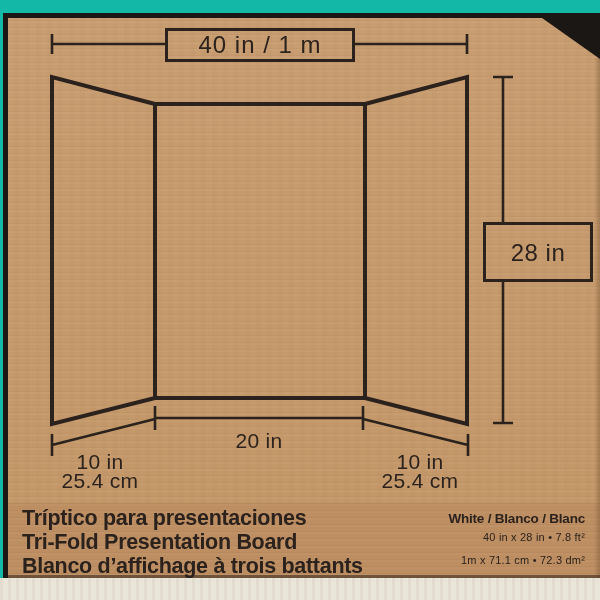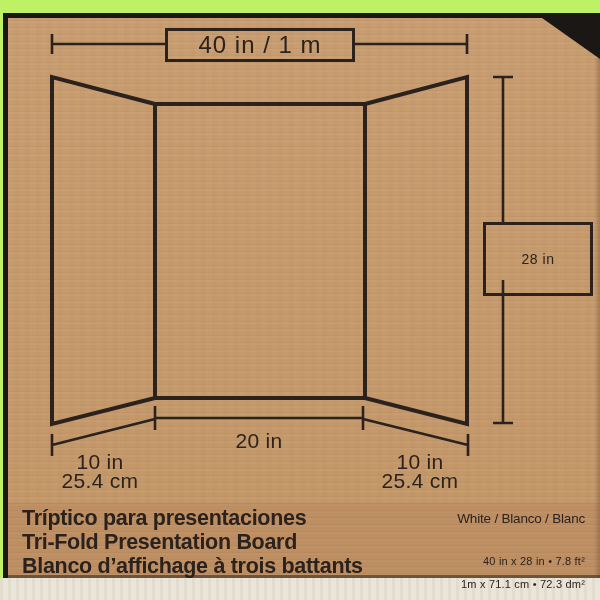--- a/index.html
+++ b/index.html
@@ -1,17 +1,17 @@
 <!DOCTYPE html>
 <html><head>
 <meta charset="utf-8">
 <style>
   * { margin:0; padding:0; box-sizing:border-box; }
   html,body { width:600px; height:600px; background:#fdfdfc; font-family:"Liberation Sans", sans-serif; }
-  #stage { position:relative; width:600px; height:600px; overflow:hidden; background:#bef264; }
+  #stage { position:relative; width:600px; height:600px; overflow:hidden; background:#14b8a6; }
 
   
   .kraft {
     position:absolute; left:3px; top:13px; right:0; height:565px;
     background-color:#c59a6e;
     background-image:
       repeating-linear-gradient(180deg, rgba(124,86,49,.07) 0 1px, rgba(236,211,176,.07) 1px 3px, rgba(0,0,0,0) 3px 7px),
       repeating-linear-gradient(90deg, rgba(120,84,48,.03) 0 5px, rgba(0,0,0,0) 5px 11px),
       linear-gradient(180deg, #c89d71 0%, #c39768 100%);
   }
@@ -35,36 +35,36 @@
   svg.diagram { position:absolute; left:0; top:0; width:600px; height:600px; }
   svg.diagram path, svg.diagram rect { fill:none; stroke:#2b221d; stroke-linecap:butt; }
   .board-stroke { stroke-width:4px; }
   .dim-stroke   { stroke-width:2.6px; }
 
   .dim-box {
     position:absolute; border:3px solid #2b221d; display:flex; flex-direction:column;
     align-items:center; justify-content:center; color:#2b221d;
   }
   .box-width  { left:165px; top:28px; width:190px; height:34px; font-size:24px; letter-spacing:1px; }
-  .box-height { left:483px; top:222px; width:110px; height:74px; font-size:14px; line-height:25px; letter-spacing:.5px; }
+  .box-height { left:483px; top:222px; width:110px; height:60px; font-size:24px; line-height:25px; letter-spacing:.5px; }
 
   .dim-label {
     position:absolute; width:130px; text-align:center; color:#2b221d;
     font-size:21px; line-height:18.5px; letter-spacing:.3px;
   }
   .dl-left   { left:35px;  top:453px; }
   .dl-center { left:194px; top:432px; }
   .dl-right  { left:355px; top:453px; }
 
   .titles {
     position:absolute; left:22px; top:507px; color:#2b221d;
     font-size:21.5px; line-height:23.8px; font-weight:bold; letter-spacing:-.3px;
   }
   .specs { position:absolute; right:15px; top:511px; text-align:right; color:#2b221d; }
-  .specs .variant { font-size:13.5px; font-weight:normal; letter-spacing:-.2px; margin-bottom:24px; }
+  .specs .variant { font-size:13.5px; font-weight:bold; letter-spacing:-.2px; margin-bottom:0; }
   .specs .size    { font-size:11px; line-height:23px; letter-spacing:.2px; }
 </style>
 </head>
 <body>
 
 <div id="stage">
 
   <div class="kraft"></div>
   <div class="band"></div>
   <div class="frame-top"></div>

